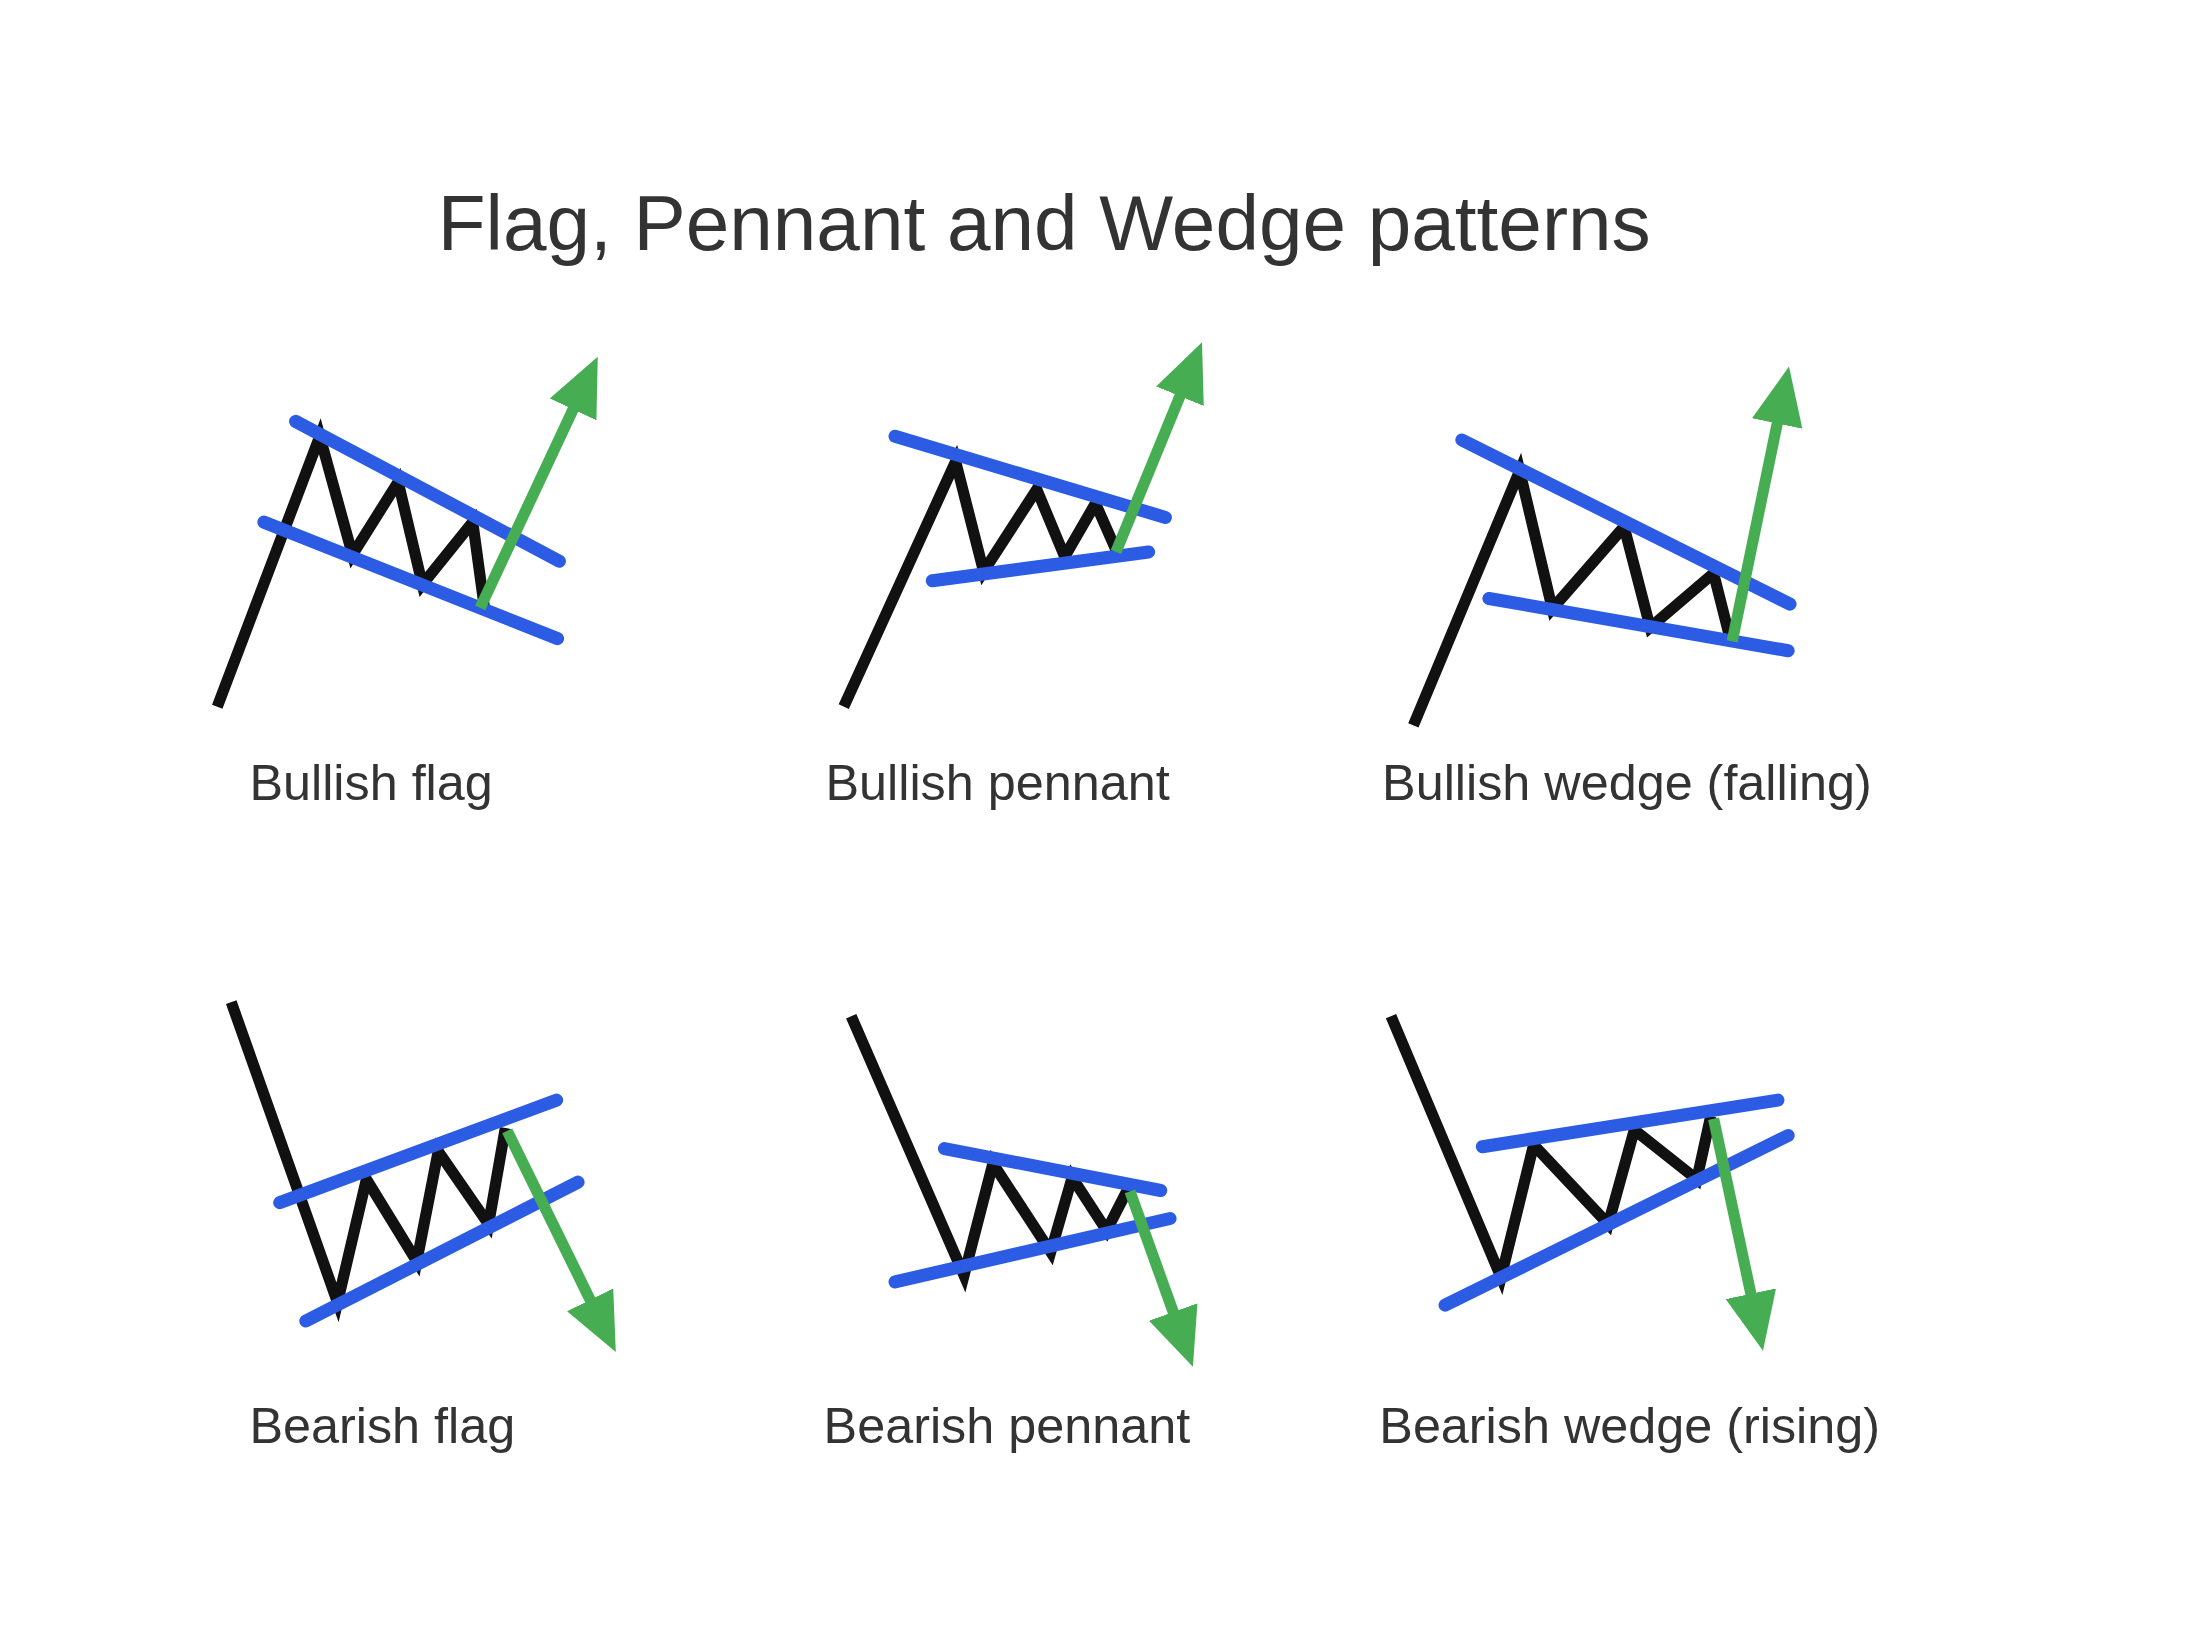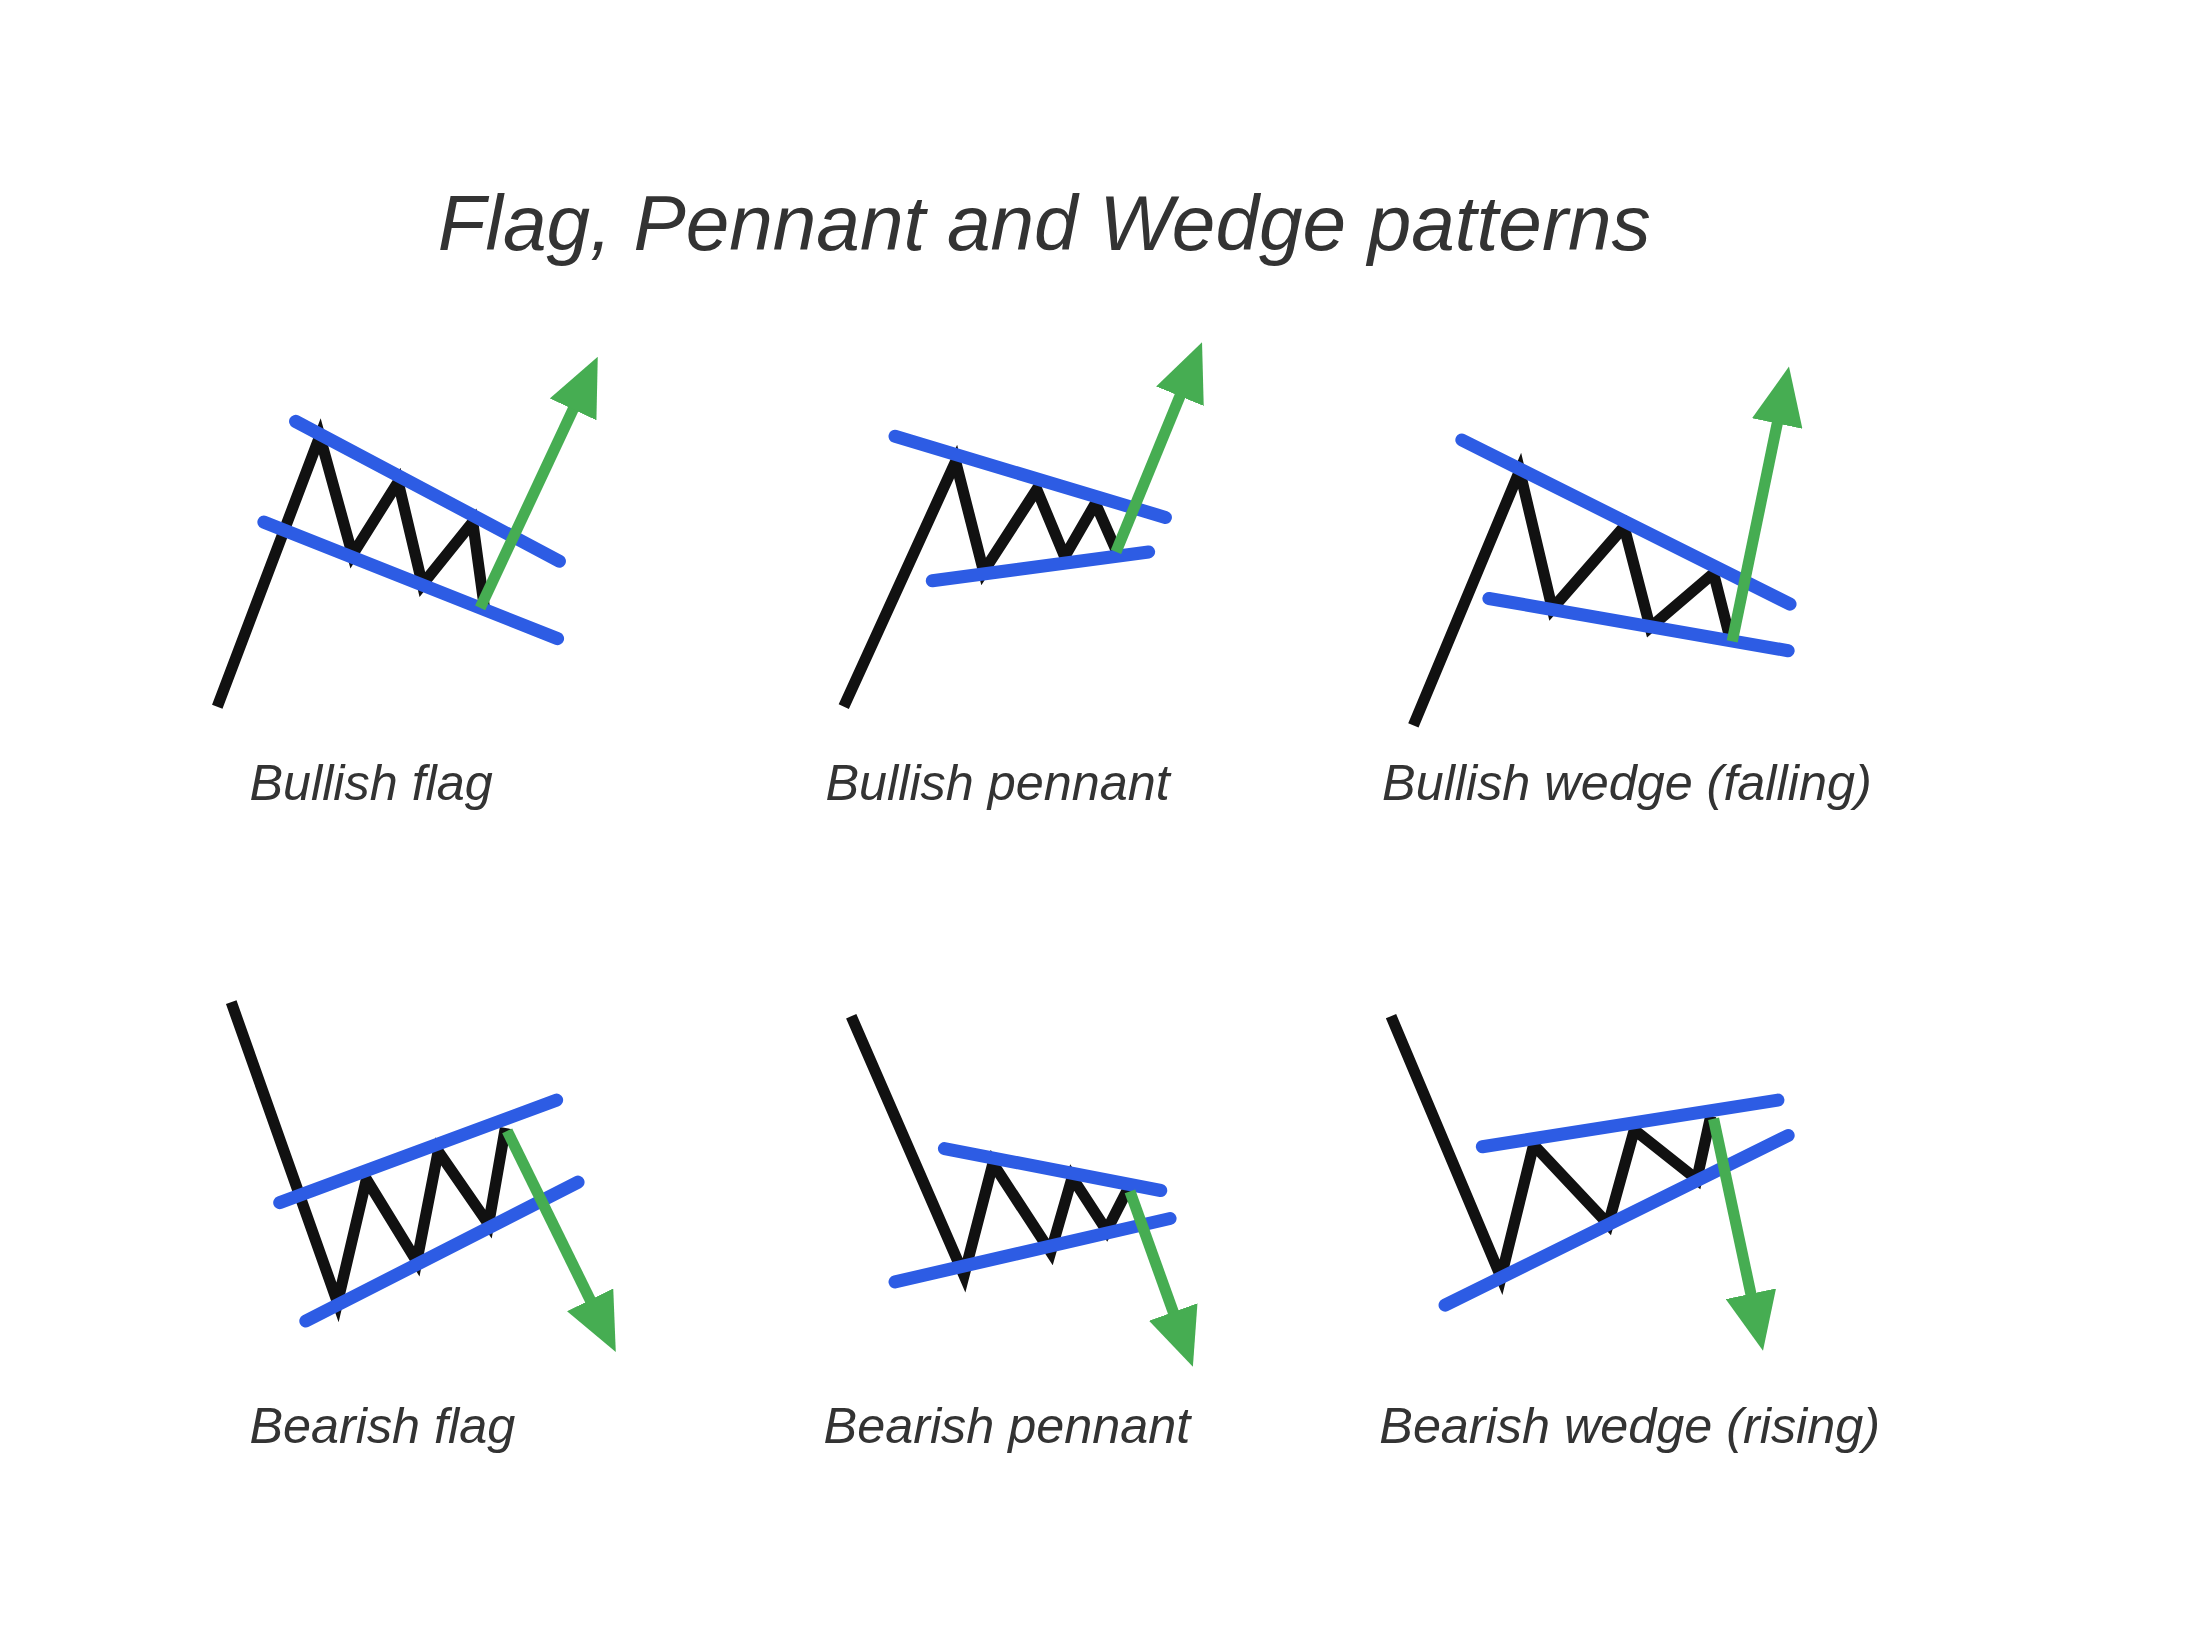--- a/index.html
+++ b/index.html
@@ -7,21 +7,20 @@
     padding: 0;
     background: #ffffff;
   }
   .page {
     position: relative;
     width: 2204px;
     height: 1652px;
     background: #ffffff;
     font-family: "Liberation Sans", sans-serif;
     overflow: hidden;
-    font-style: italic;
   }
   svg#diagram-svg {
     display: block;
     width: 2204px;
     height: 1652px;
   }
   text.title {
     font-family: "Liberation Sans", sans-serif;
     font-size: 84px;
     fill: #333333;

